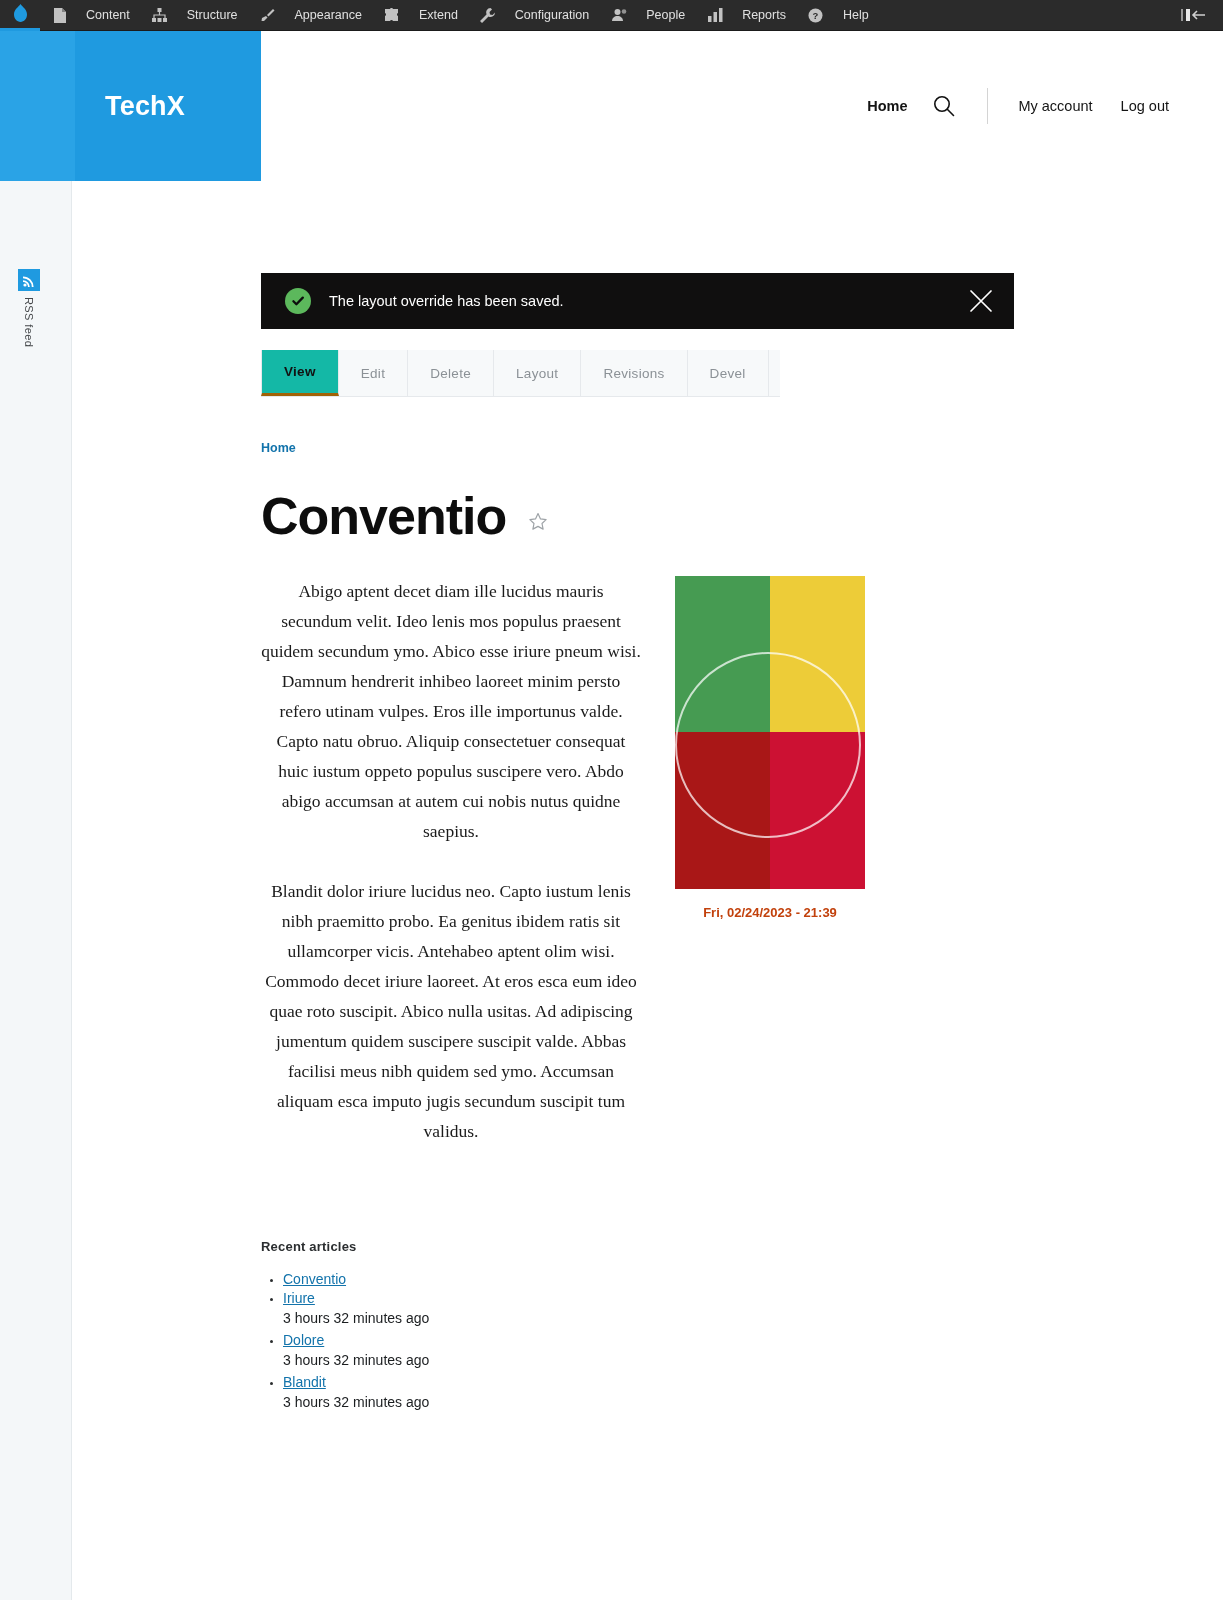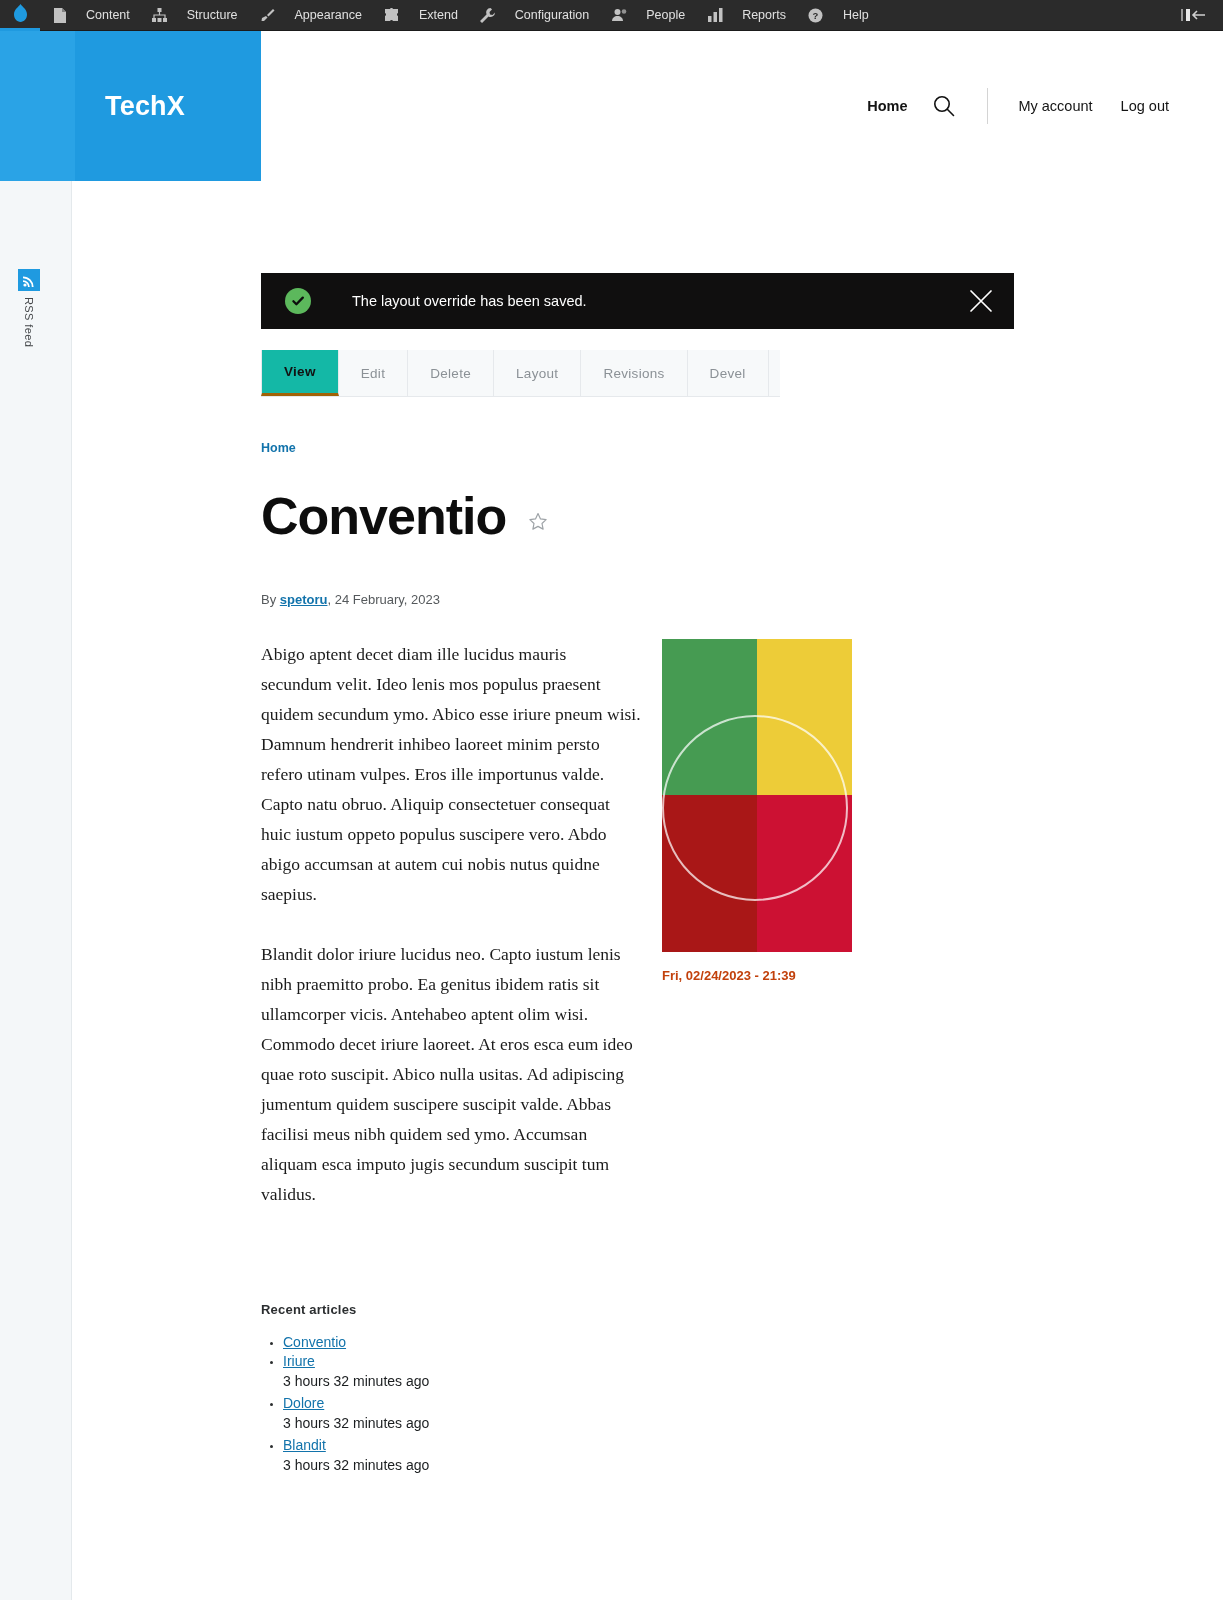--- a/index.html
+++ b/index.html
@@ -165,21 +165,20 @@
   
   #status-message {
     margin-top: 92px;
     width: 753px;
     height: 56px;
     background: #100f0f;
     display: flex;
     align-items: center;
     box-sizing: border-box;
     padding: 0 18px 0 24px;
-    gap: 23px;
   }
   #status-check {
     width: 26px; height: 26px;
     border-radius: 50%;
     background: #5cb85c;
     display: flex; align-items: center; justify-content: center;
     flex: 0 0 auto;
   }
   #status-text {
     color: #ffffff;
@@ -258,21 +257,22 @@
     color: #1273ab;
     font-weight: bold;
     text-decoration: underline;
   }
 
   
   #article-body {
     margin-top: 32px;
     display: flex;
     align-items: flex-start;
-    gap: 21px;
+    gap: 34px;
+    text-align: center;
   }
   #body-col { width: 380px; flex: 0 0 auto; }
   #body-col p {
     font-family: "Liberation Serif", serif;
     font-size: 17.5px;
     line-height: 30px;
     color: #1b1b1b;
     margin: 0 0 30px 0;
   }
   #figure-col { flex: 0 0 auto; width: 190px; }
@@ -508,25 +508,20 @@
 
     <div id="title-row">
       <h1 id="page-title">Conventio</h1>
       <span id="bookmark-star">
         <svg width="20" height="20" viewBox="0 0 20 20">
           <path d="M10 1.6l2.5 5.3 5.6.7-4.1 3.9 1.1 5.6L10 14.4 4.9 17.1 6 11.5 1.9 7.6l5.6-.7z" fill="none" stroke="#9ea3a7" stroke-width="1.2" stroke-linejoin="round"></path>
         </svg>
       </span>
     </div>
 
-    <div id="byline">
-      <span>By</span>
-      <a>spetoru</a><span>,</span>
-      <span>24 February, 2023</span>
-    </div>
 
     <div id="article-body">
       <div id="body-col">
         <p>Abigo aptent decet diam ille lucidus mauris secundum velit. Ideo lenis mos populus praesent quidem secundum ymo. Abico esse iriure pneum wisi. Damnum hendrerit inhibeo laoreet minim persto refero utinam vulpes. Eros ille importunus valde. Capto natu obruo. Aliquip consectetuer consequat huic iustum oppeto populus suscipere vero. Abdo abigo accumsan at autem cui nobis nutus quidne saepius.</p>
         <p>Blandit dolor iriure lucidus neo. Capto iustum lenis nibh praemitto probo. Ea genitus ibidem ratis sit ullamcorper vicis. Antehabeo aptent olim wisi. Commodo decet iriure laoreet. At eros esca eum ideo quae roto suscipit. Abico nulla usitas. Ad adipiscing jumentum quidem suscipere suscipit valde. Abbas facilisi meus nibh quidem sed ymo. Accumsan aliquam esca imputo jugis secundum suscipit tum validus.</p>
       </div>
 
       <figure id="figure-col" style="margin:0;">
         <div id="figure-image">
           <div class="quad q-tl" style="background: rgb(70, 155, 82);"></div>

